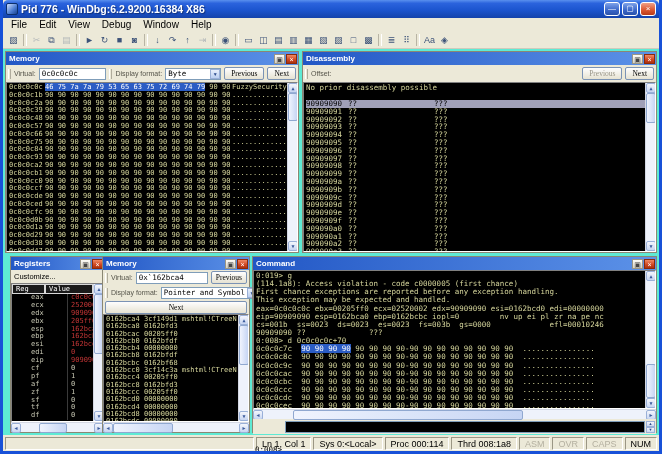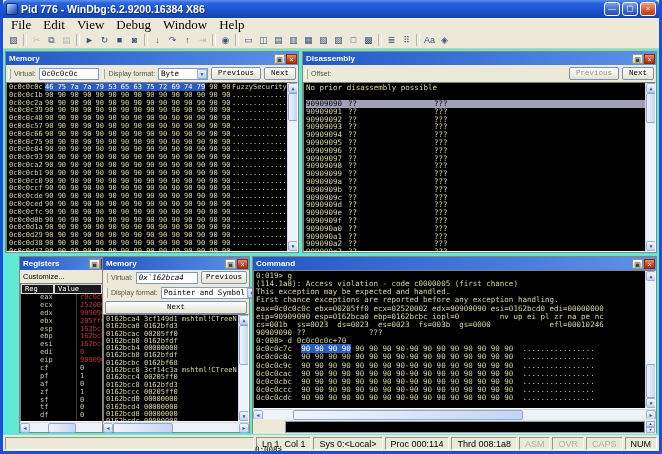--- a/index.html
+++ b/index.html
@@ -17,21 +17,21 @@
            border:1px solid #0c2f6b;border-radius:2px;margin-right:3px;flex:none;}
   .title{color:#fff;font-size:10.5px;font-weight:bold;text-shadow:1px 1px 1px #10307a;flex:1;
          white-space:nowrap;overflow:hidden;}
   .winbtns{display:flex;gap:2px;}
   .wbtn{width:16px;height:14px;border:1px solid #fff;border-radius:3px;color:#fff;font-size:8px;
         line-height:12px;text-align:center;background:linear-gradient(180deg,#7da2ea,#3a66c8 60%,#2a52ab);}
   .wbtn.close{background:linear-gradient(180deg,#f0a086,#dd5a34 55%,#b83a18);}
 
   
   .menubar{height:14px;display:flex;align-items:center;padding:0 2px;background:#ece9d8;}
-  .mitem{font-size:13px;color:#000;padding:8px 6px;line-height:14px;font-family:Liberation Serif, serif;}
+  .mitem{font-size:10px;color:#000;padding:8px 6px;line-height:14px;}
   .toolbar{height:17px;display:flex;align-items:center;padding:0 3px;background:#ece9d8;
            border-bottom:1px solid #cfcbbb;}
   .ticon{width:15px;height:14px;font-size:9px;line-height:13px;text-align:center;color:#3c5278;
          border:1px solid transparent;border-radius:2px;flex:none;overflow:hidden;}
   .ticon.dim{opacity:.32;}
   .ticon.sep{width:4px;height:12px;border:none;border-left:1px solid #b8b4a4;border-right:1px solid #ffffff;
              margin:0 2px;border-radius:0;}
 
   
   .workspace{position:relative;height:386px;background:#5eead4;}
@@ -46,21 +46,21 @@
   .ptoolbar{background:#ece9d8;display:flex;align-items:center;gap:3px;padding:0 2px;flex:none;height:17px;}
   .grip{width:3px;height:10px;border-left:1px solid #fff;border-right:1px solid #b0ac9c;flex:none;}
   .plabel{font-size:7px;color:#55544a;white-space:nowrap;flex:none;}
   .field{height:12px;background:#fff;border:1px solid #7f9db9;font-size:7.5px;line-height:10px;
          padding:0 2px;color:#000;white-space:nowrap;overflow:hidden;}
   .combo{height:12px;background:#fff;border:1px solid #7f9db9;display:flex;align-items:center;font-size:7.5px;}
   .combo .cval{flex:1;padding:0 2px;white-space:nowrap;overflow:hidden;font-family:"DejaVu Sans Mono",monospace;}
   .carrow{width:10px;height:10px;flex:none;background:linear-gradient(180deg,#e8f0fc,#bcd0f0);
           border:1px solid #9ab0d8;font-size:5px;line-height:9px;text-align:center;color:#2a4a8c;}
   .btn{height:13px;border:1px solid #7b93b5;border-radius:2px;background:linear-gradient(180deg,#fefefe,#e6e2d2);
-       font-family:Liberation Mono, monospace;font-size:7.5px;line-height:11px;padding:0 6px;color:#000;
+       font-family:Liberation Serif, serif;font-size:7.5px;line-height:11px;padding:0 6px;color:#000;
        white-space:nowrap;flex:none;}
   .btn.disabled{color:#9a9688;}
 
   .content{flex:1;background:#000;border:1px solid;border-color:#808080 #fff #fff #808080;
            overflow:hidden;position:relative;color:#d6d69c;display:flex;}
   .cbody{flex:1;overflow:hidden;padding:1px 0 0 2px;}
 
   
   .mrow{height:7.8px;line-height:7.8px;font-size:7px;white-space:pre;display:flex;}
   .mrow .addr{width:36px;flex:none;}
@@ -495,21 +495,21 @@
         <div class="vscroll">
           <span class="sb">▲</span>
           <span class="sbtrack">
               <span class="sbthumb" style="top:0;height:30px;"></span>
             </span>
           <span class="sb">▼</span>
         </div>
       </div>
     </div>
 
-    <div class="pane" style="left:16px;top:207px;width:95px;height:177px;">
+    <div class="pane" style="left:7px;top:207px;width:95px;height:177px;">
       <div class="caption">
         <span class="cap-title">Registers</span>
         <span class="capbtn">▣</span>
         <span class="capbtn close">×</span>
       </div>
       <div class="customize">Customize...</div>
       <div class="regwrap">
         <div class="regbody mono">
           <div class="reghead">
             <span class="rh r1">Reg</span>
@@ -617,21 +617,21 @@
 
     <div class="pane" style="left:99px;top:207px;width:148px;height:177px;">
       <div class="caption">
         <span class="cap-title">Memory</span>
         <span class="capbtn">▣</span>
         <span class="capbtn close">×</span>
       </div>
       <div class="ptoolbar" style="height:15px;">
         <span class="grip"></span>
         <span class="plabel">Virtual:</span>
-        <span class="field mono" style="flex:1;font-style:italic;">0x`162bca4</span>
+        <span class="field mono" style="flex:1;">0x`162bca4</span>
         <button class="btn" style="padding:0 4px;">Previous</button>
       </div>
       <div class="ptoolbar" style="height:15px;">
         <span class="grip"></span>
         <span class="plabel">Display format:</span>
         <span class="combo" style="flex:1;justify-content:space-between;">
           <span class="cval">Pointer and Symbol</span>
           <span class="carrow">▼</span>
         </span>
       </div>
@@ -694,24 +694,24 @@
         <span class="capbtn">▣</span>
         <span class="capbtn close">×</span>
       </div>
       <div class="content mono" style="flex:none;height:139px;">
         <div class="cbody">
 
             <div class="cline"><span>0:019&gt; g</span></div>
 
             <div class="cline"><span>(114.1a8): Access violation - code c0000005 (first chance)</span></div>
 
+            <div class="cline"><span>First chance exceptions are reported before any exception handling.</span></div>
+
             <div class="cline"><span>This exception may be expected and handled.</span></div>
 
-            <div class="cline"><span>First chance exceptions are reported before any exception handling.</span></div>
-
             <div class="cline"><span>eax=0c0c0c0c ebx=00205ff0 ecx=02520002 edx=90909090 esi=0162bcd0 edi=00000000</span></div>
 
             <div class="cline"><span>eip=90909090 esp=0162bca0 ebp=0162bcbc iopl=0         nv up ei pl zr na pe nc</span></div>
 
             <div class="cline"><span>cs=001b  ss=0023  ds=0023  es=0023  fs=003b  gs=0000             efl=00010246</span></div>
 
             <div class="cline"><span>90909090 ??              ???</span></div>
 
             <div class="cline"><span>0:008&gt; d 0c0c0c0c+70</span></div>
 
@@ -722,20 +722,21 @@
             <div class="cline"><span>0c0c0c9c  90 90 90 90 90 90 90 90-90 90 90 90 90 90 90 90  ................</span></div>
 
             <div class="cline"><span>0c0c0cac  90 90 90 90 90 90 90 90-90 90 90 90 90 90 90 90  ................</span></div>
 
             <div class="cline"><span>0c0c0cbc  90 90 90 90 90 90 90 90-90 90 90 90 90 90 90 90  ................</span></div>
 
             <div class="cline"><span>0c0c0ccc  90 90 90 90 90 90 90 90-90 90 90 90 90 90 90 90  ................</span></div>
 
             <div class="cline"><span>0c0c0cdc  90 90 90 90 90 90 90 90-90 90 90 90 90 90 90 90  ................</span></div>
 
+            <div class="cline"><span>0c0c0cec  90 90 90 90 90 90 90 90-90 90 90 90 90 90 90 90  ................</span></div>
           </div>
         <div class="vscroll">
           <span class="sb">▲</span>
           <span class="sbtrack">
               <span class="sbthumb" style="bottom:0;height:34px;"></span>
             </span>
           <span class="sb">▼</span>
         </div>
       </div>
       <div class="hscroll">

